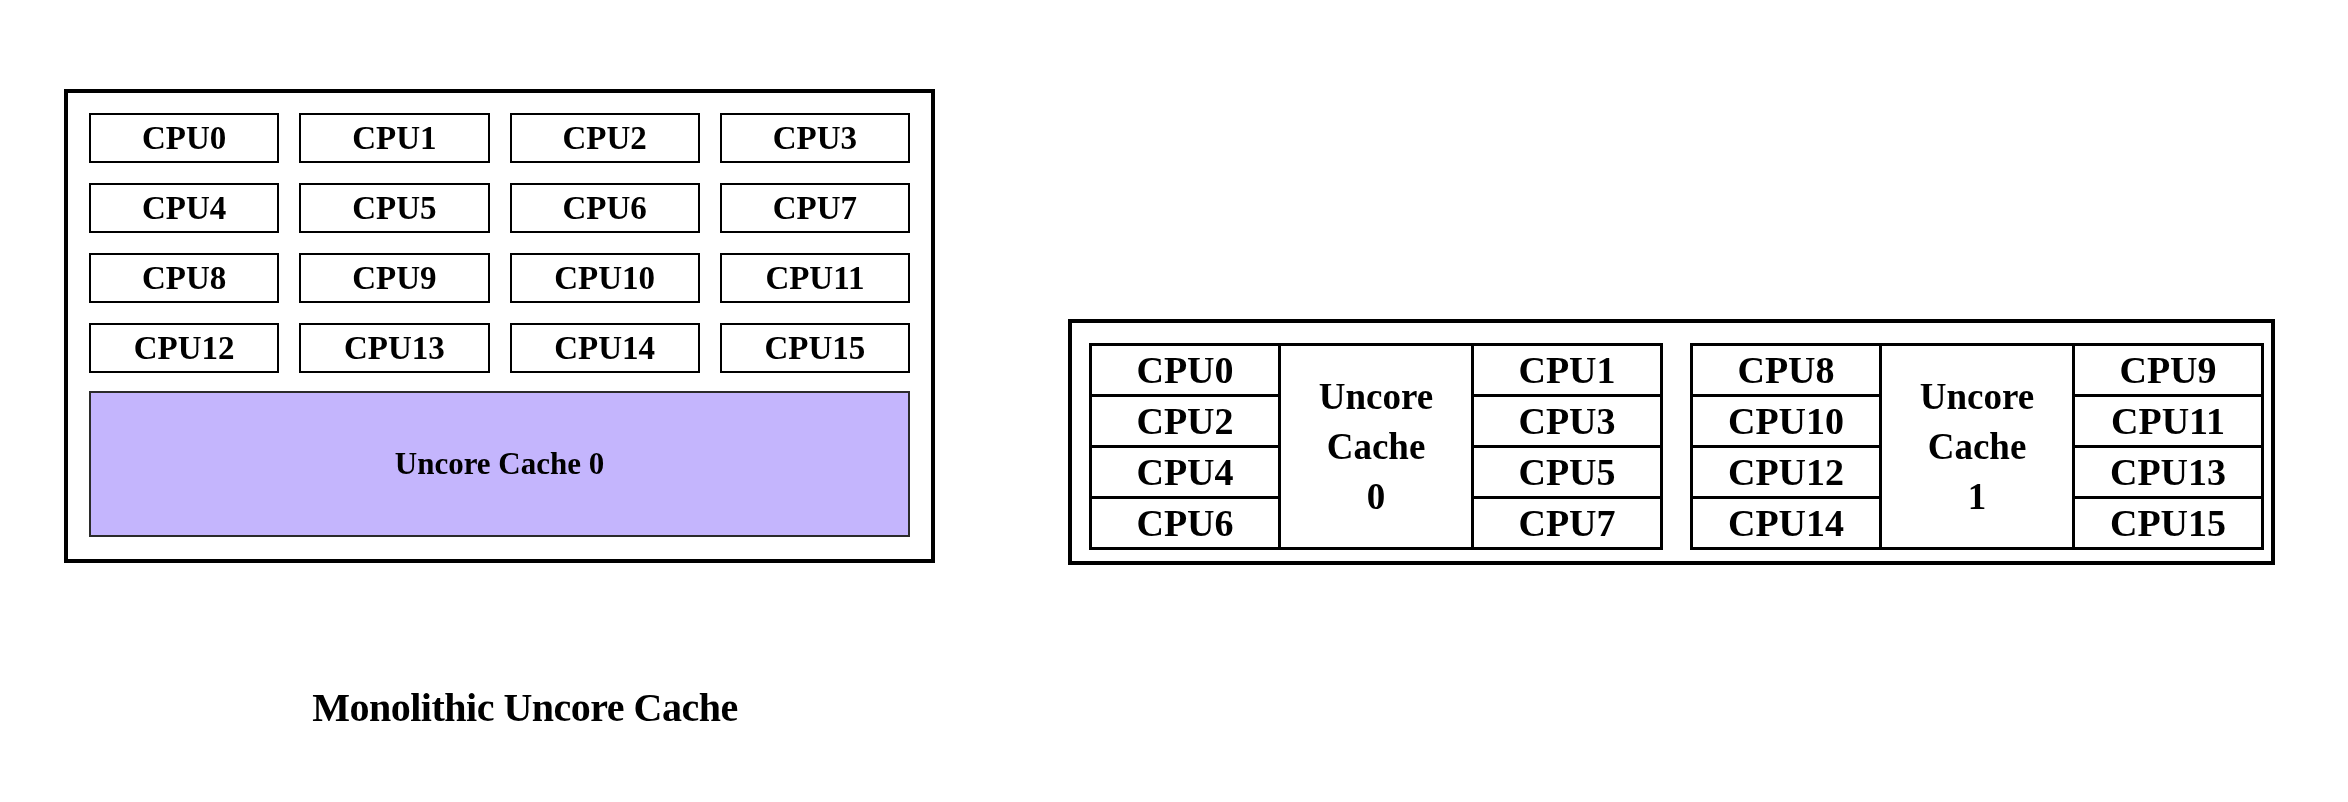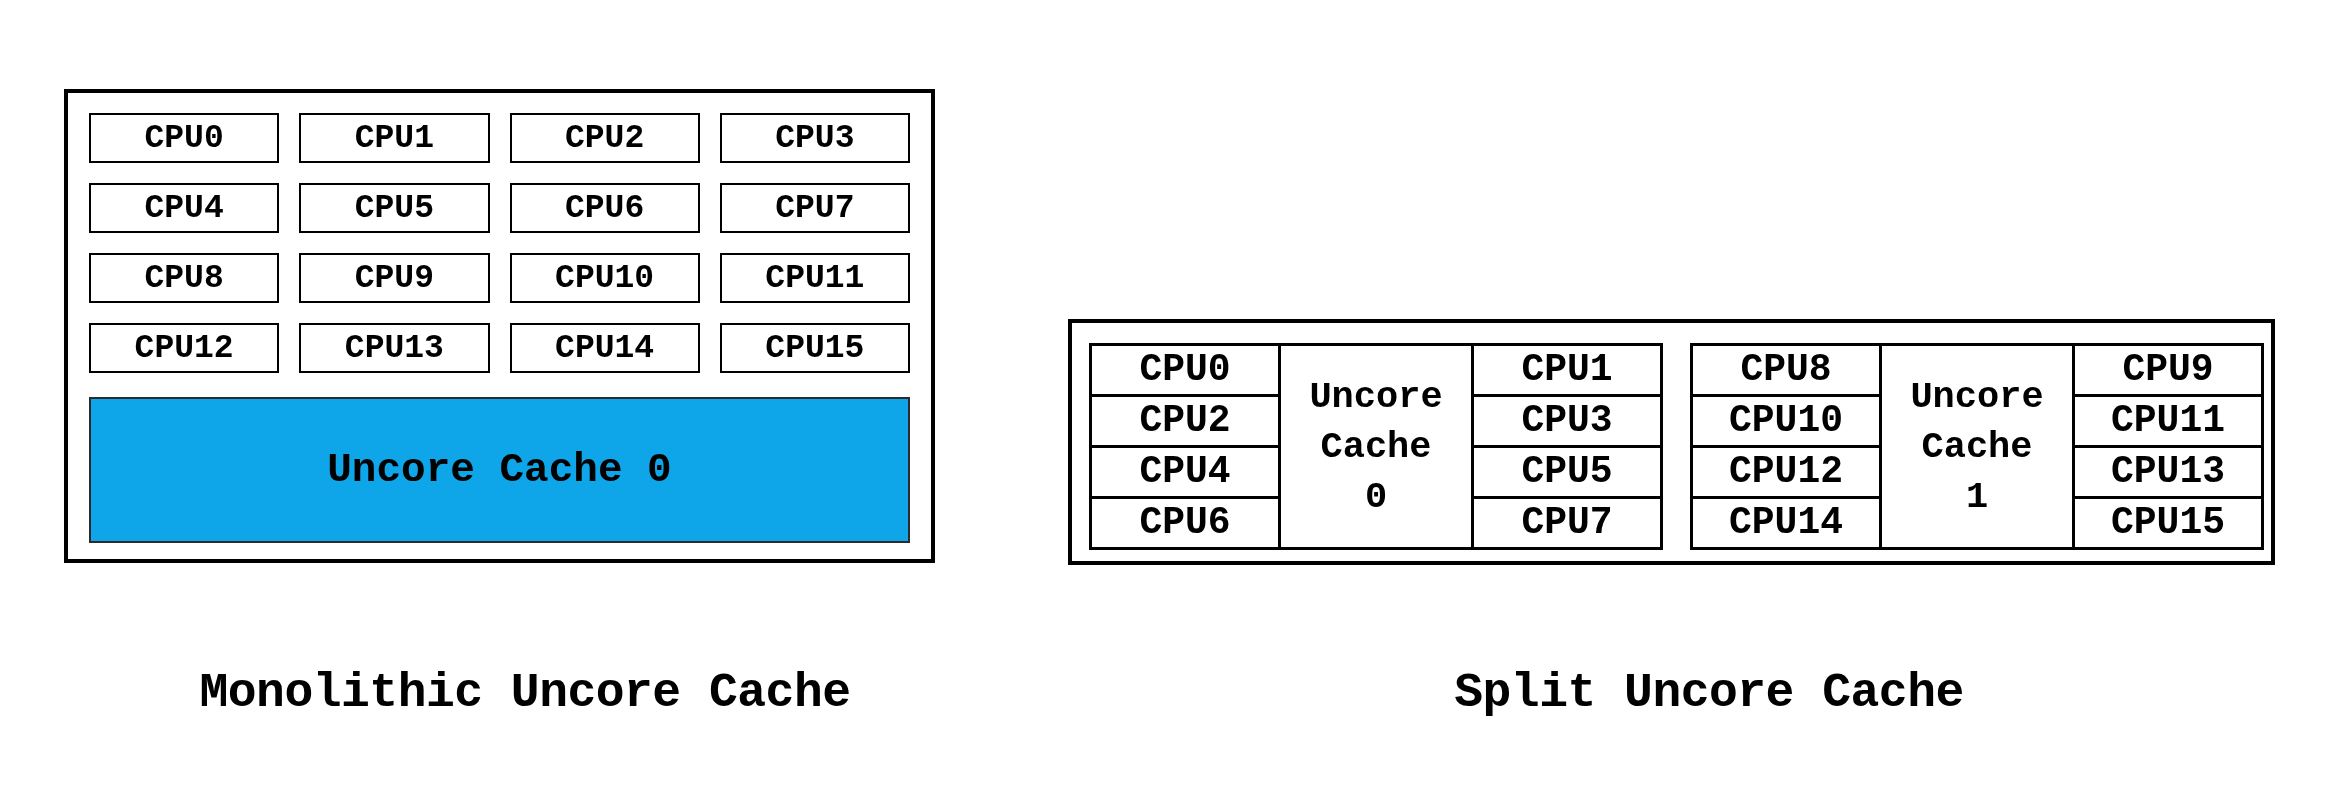--- a/index.html
+++ b/index.html
@@ -1,62 +1,62 @@
 <!DOCTYPE html>
 <html><head>
 <meta charset="utf-8">
 <style>
   html, body { margin:0; padding:0; background:#ffffff; }
   .canvas {
     position:relative; width:2348px; height:802px; background:#ffffff;
-    font-family:Liberation Mono, monospace; font-weight:bold; color:#000;
+    font-family:Liberation Serif, serif; font-weight:bold; color:#000;
     overflow:hidden;
   }
 
   
   .mono-box {
     position:absolute; left:64px; top:89px; width:871px; height:474px;
     box-sizing:border-box; border:4px solid #000; background:#fff;
     padding:20px 21px;
   }
   .mono-grid {
     display:grid; grid-template-columns:repeat(4, 1fr);
     column-gap:20px; row-gap:20px;
   }
   .cpu-box {
     height:50px; box-sizing:border-box; border:2.5px solid #000;
     background:#fff; display:flex; align-items:center; justify-content:center;
     font-size:33px; line-height:1;
   }
   .mono-cache {
-    margin-top:24px; height:146px; box-sizing:border-box;
-    background:#0ea5e9; border:2.5px solid #2b2b2b;
+    margin-top:18px; height:146px; box-sizing:border-box;
+    background:#c4b5fd; border:2.5px solid #2b2b2b;
     display:flex; align-items:center; justify-content:center;
-    font-size:41px;
+    font-size:31px;
   }
 
   
   .split-box {
     position:absolute; left:1068px; top:319px; width:1207px; height:246px;
     box-sizing:border-box; border:4px solid #000; background:#fff;
     display:flex; gap:27px; padding:20px 0 0 17px; align-items:flex-start;
   }
   table.cluster { border-collapse:collapse; }
   table.cluster td {
     border:3px solid #000; padding:0; text-align:center; vertical-align:middle;
     background:#fff;
   }
   td.cpu-cell { width:186px; height:48px; font-size:38px; line-height:1; }
   td.cache-cell { width:190px; background:#d2d2d2;margin-top:44px; }
   .cache-line { font-size:37px; line-height:50px; }
 
   
   .caption {
-    position:absolute; top:665px; transform:translateX(-50%);
-    font-size:48px; letter-spacing:-0.5px; white-space:nowrap; line-height:1.2;
+    position:absolute; top:684px; transform:translateX(-50%);
+    font-size:40px; letter-spacing:-0.5px; white-space:nowrap; line-height:1.2;
   }
   .caption-mono  { left:525px; }
   .caption-split { left:1709px; }
 </style>
 </head>
 <body>
 
 <div class="canvas">
 
   <div class="mono-box">
@@ -131,15 +131,14 @@
         <tr>
           <td class="cpu-cell">CPU14</td>
           <td class="cpu-cell">CPU15</td>
         </tr>
       </tbody>
     </table>
 
   </div>
 
   <div class="caption caption-mono">Monolithic Uncore Cache</div>
-  <div class="caption caption-split">Split Uncore Cache</div>
 
 </div>
 
 </body></html>

